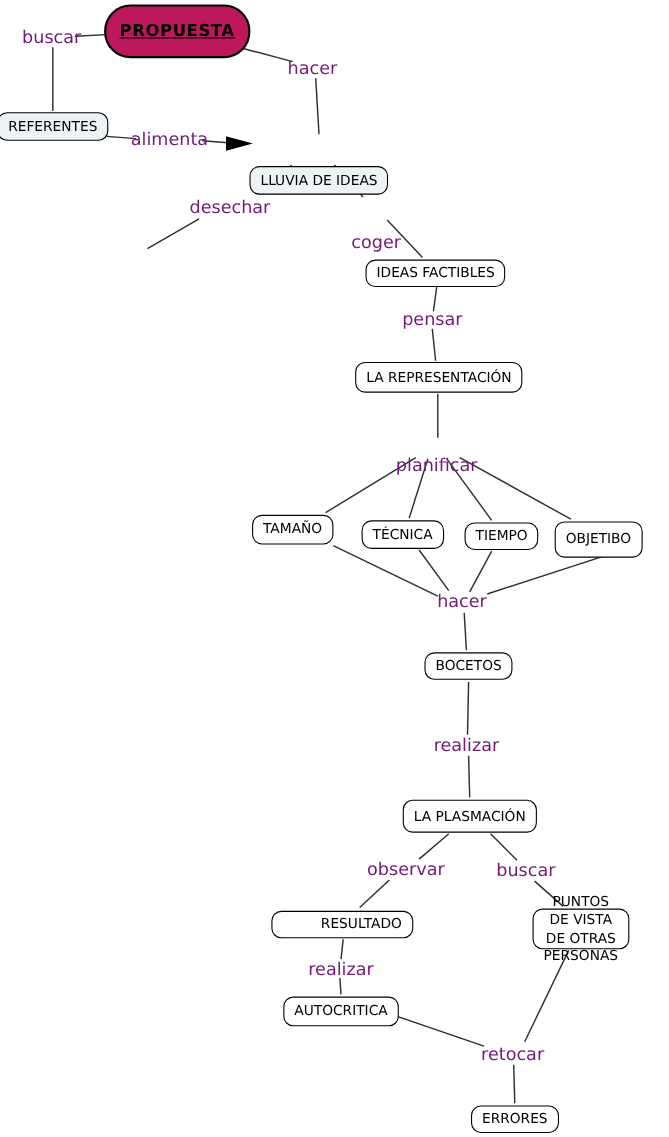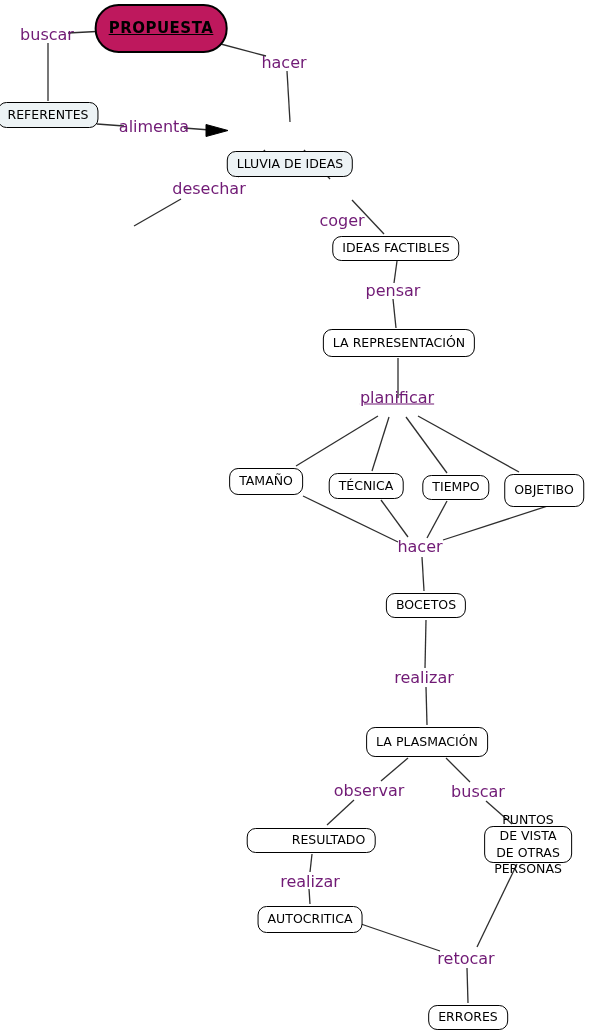--- a/index.html
+++ b/index.html
@@ -141,21 +141,21 @@
   <div class="edge-label" style="left:284px;top:62px;">hacer</div>
 
   <div class="edge-label" style="left:154px;top:126px;text-align:right;">alimenta</div>
 
   <div class="edge-label" style="left:209px;top:188px;">desechar</div>
 
   <div class="edge-label" style="left:342px;top:189px;margin-top:31px;">coger</div>
 
   <div class="edge-label" style="left:393px;top:290px;">pensar</div>
 
-  <div class="edge-label" style="left:397px;top:397px;text-decoration:underline;">planificar</div>
+  <div class="edge-label" style="left:397px;top:423px;">planificar</div>
 
   <div class="edge-label" style="left:420px;top:546px;">hacer</div>
 
   <div class="edge-label" style="left:424px;top:677px;">realizar</div>
 
   <div class="edge-label" style="left:369px;top:790px;">observar</div>
 
   <div class="edge-label" style="left:478px;top:791px;">buscar</div>
 
   <div class="edge-label" style="left:310px;top:881px;">realizar</div>

